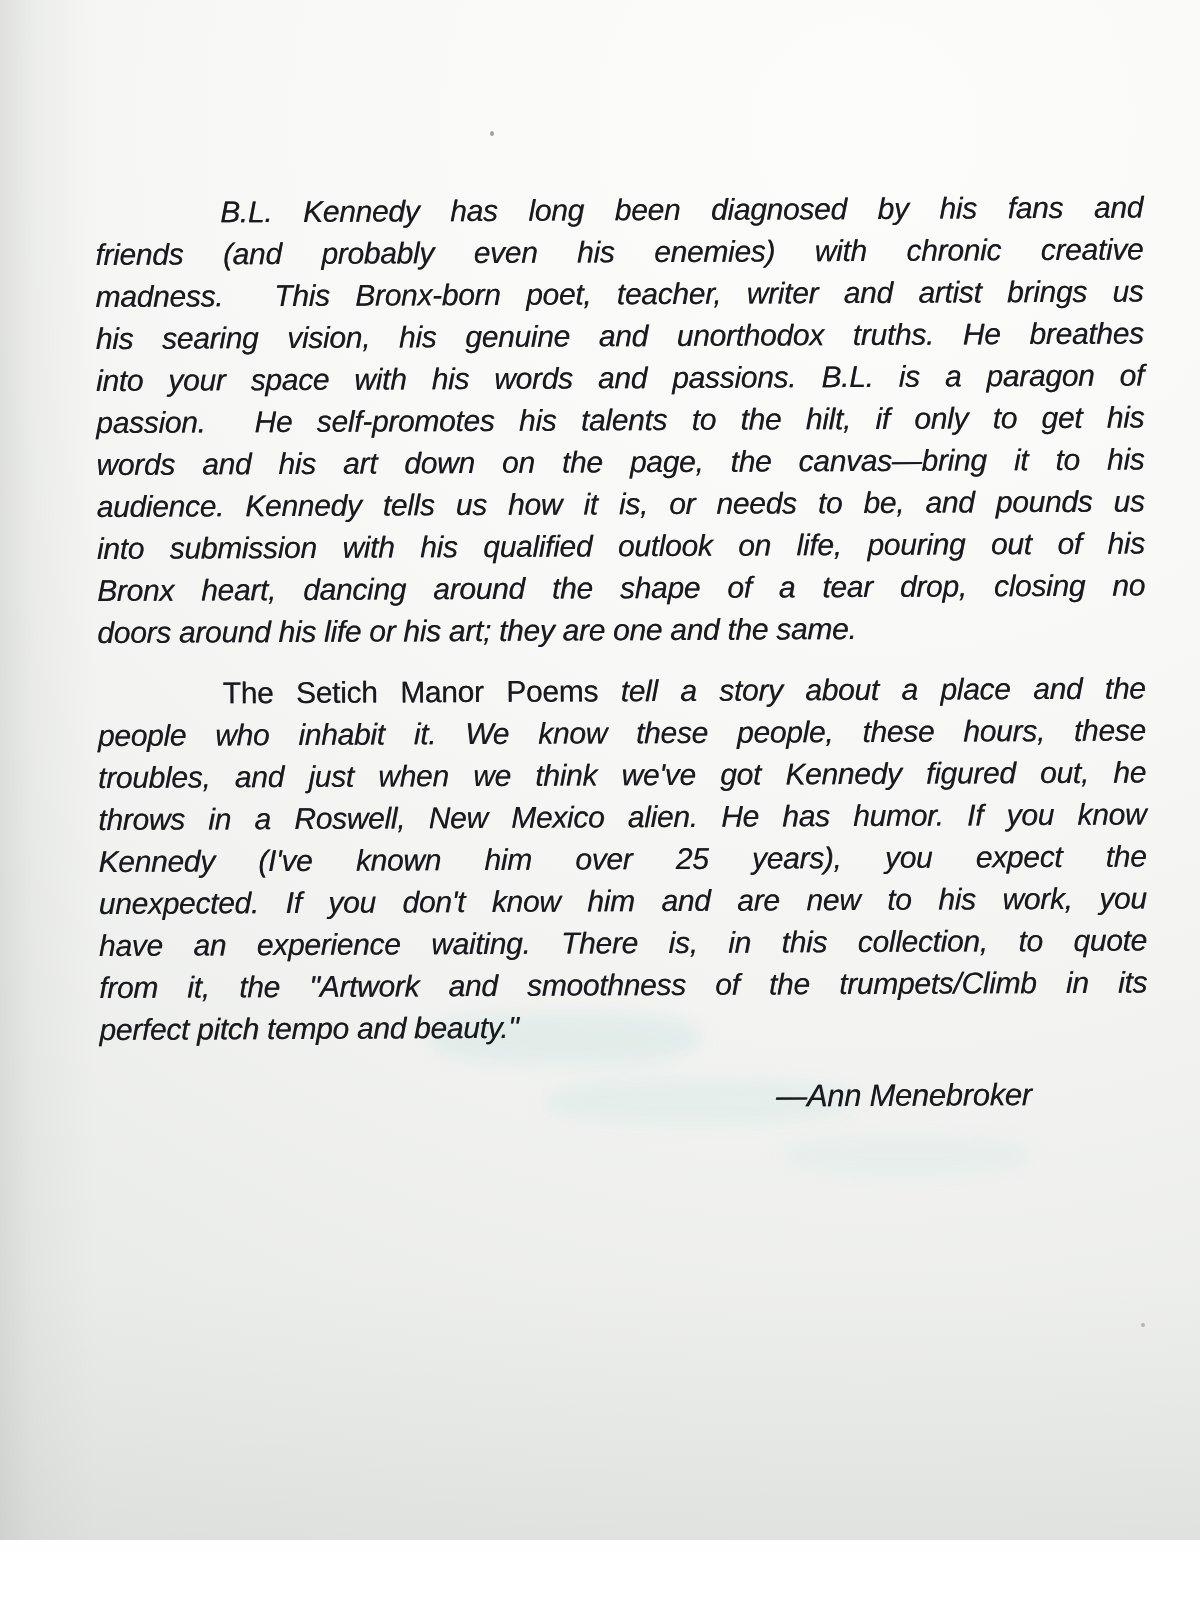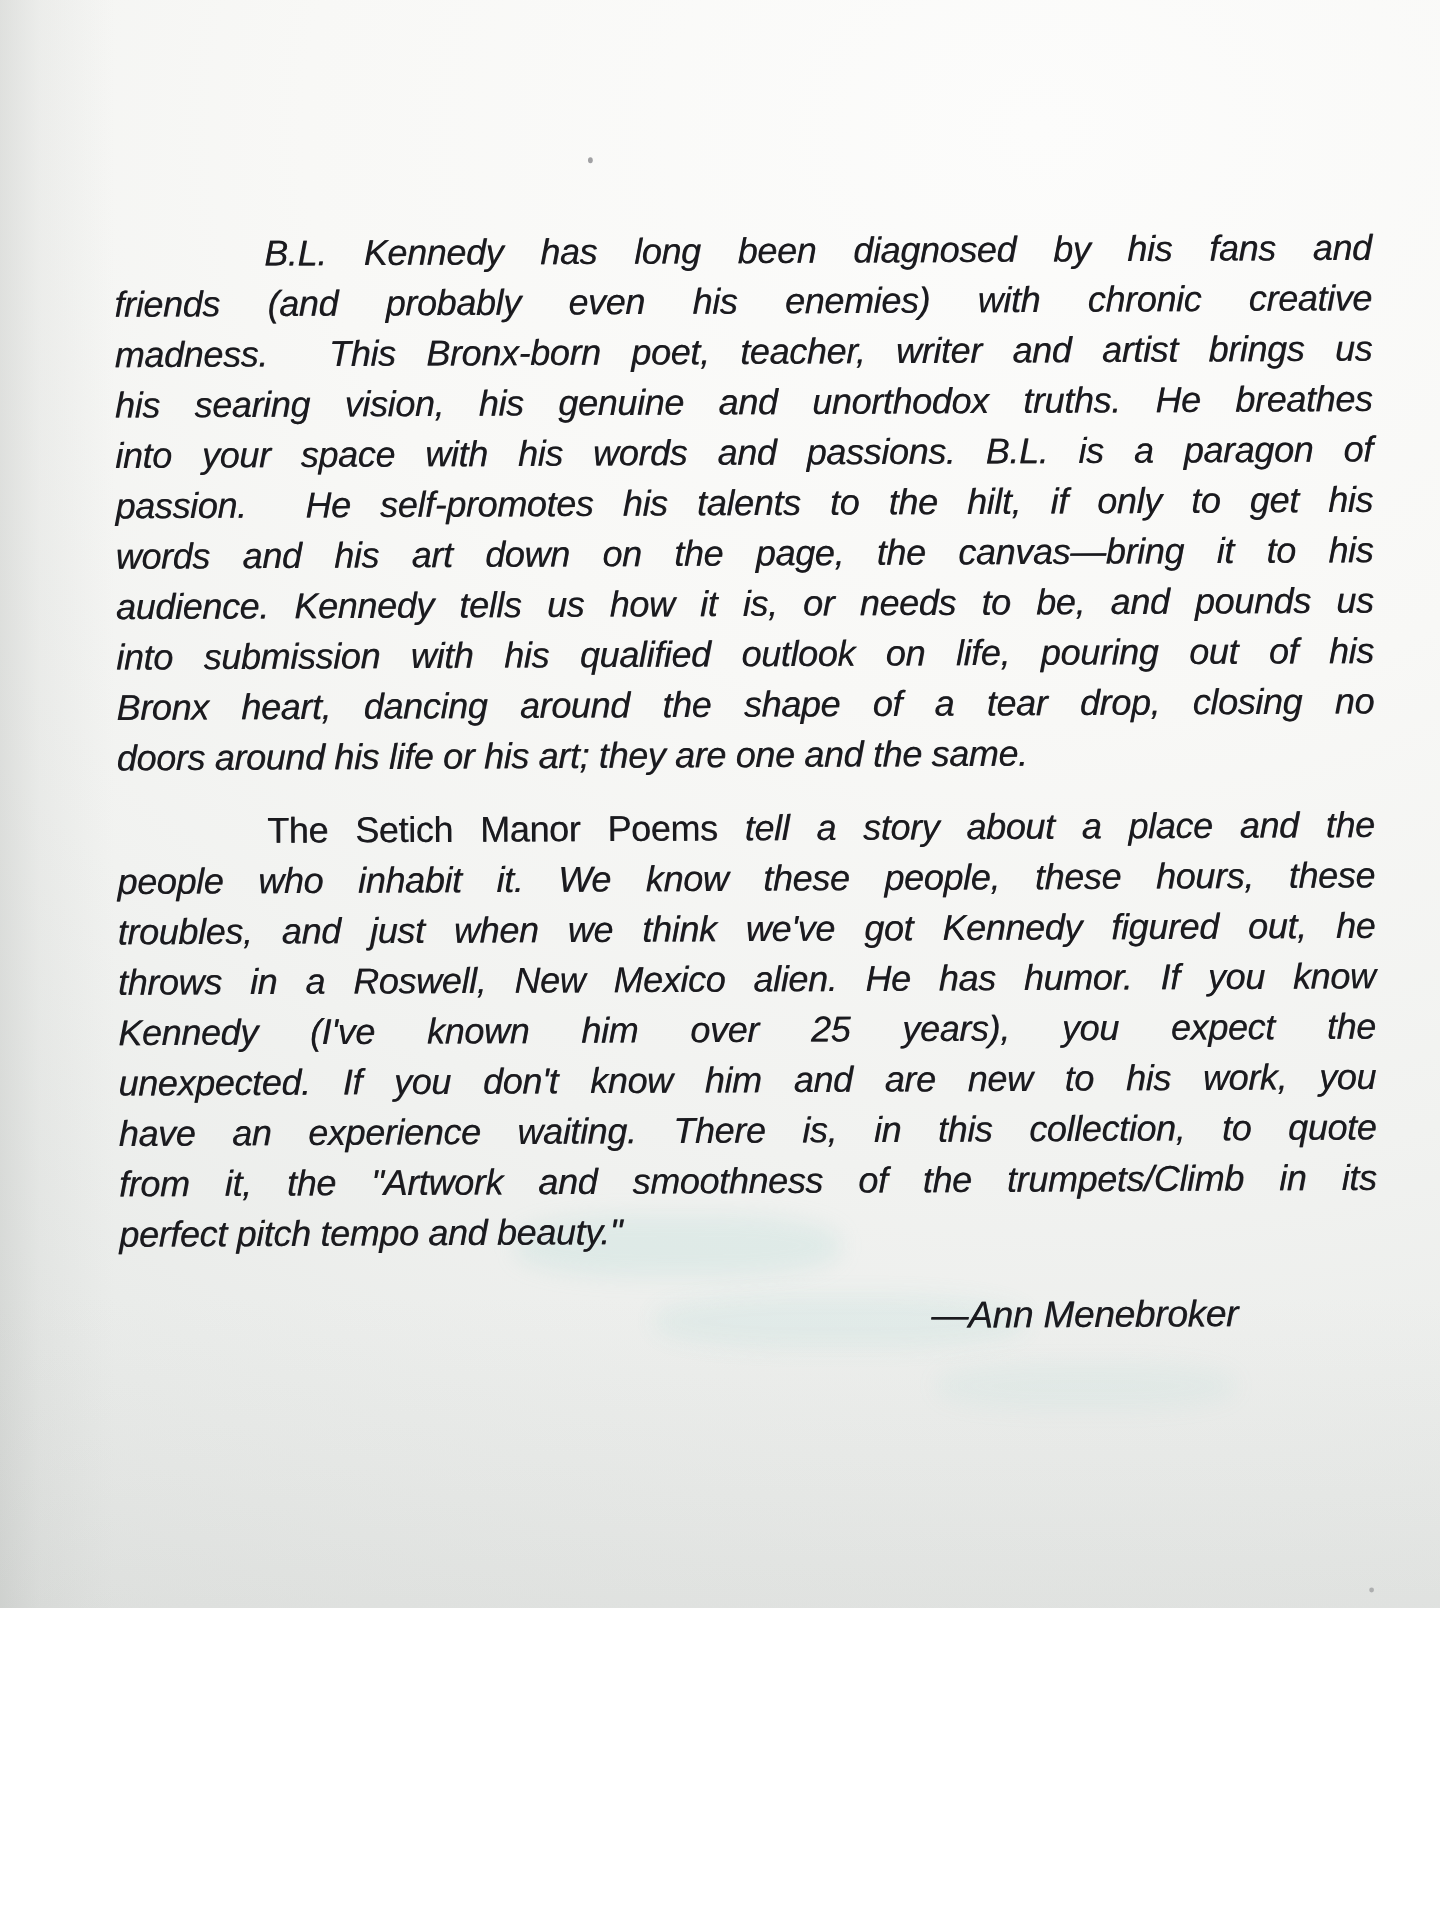--- a/index.html
+++ b/index.html
@@ -3,21 +3,21 @@
 <meta charset="utf-8">
 <style>
   html, body {
     margin: 0; padding: 0;
     width: 1200px; height: 1600px;
     overflow: hidden;
     background: #ffffff;
   }
   .page {
     position: relative;
-    width: 1200px; height: 1340px;
+    width: 1200px; height: 1540px;
     overflow: hidden;
     background:
       radial-gradient(145% 105% at 72% 8%,
         #fcfcfb 0%, #f8f8f6 35%, #f1f2f0 62%, #eaecea 82%, #e5e7e5 100%);
   }
   
   .edge-left {
     position: absolute; left: 0; top: 0; bottom: 0; width: 95px;
     background: linear-gradient(90deg,
       rgba(173,176,173,0.30) 0%, rgba(190,193,190,0.16) 35%, rgba(200,203,200,0) 100%);

